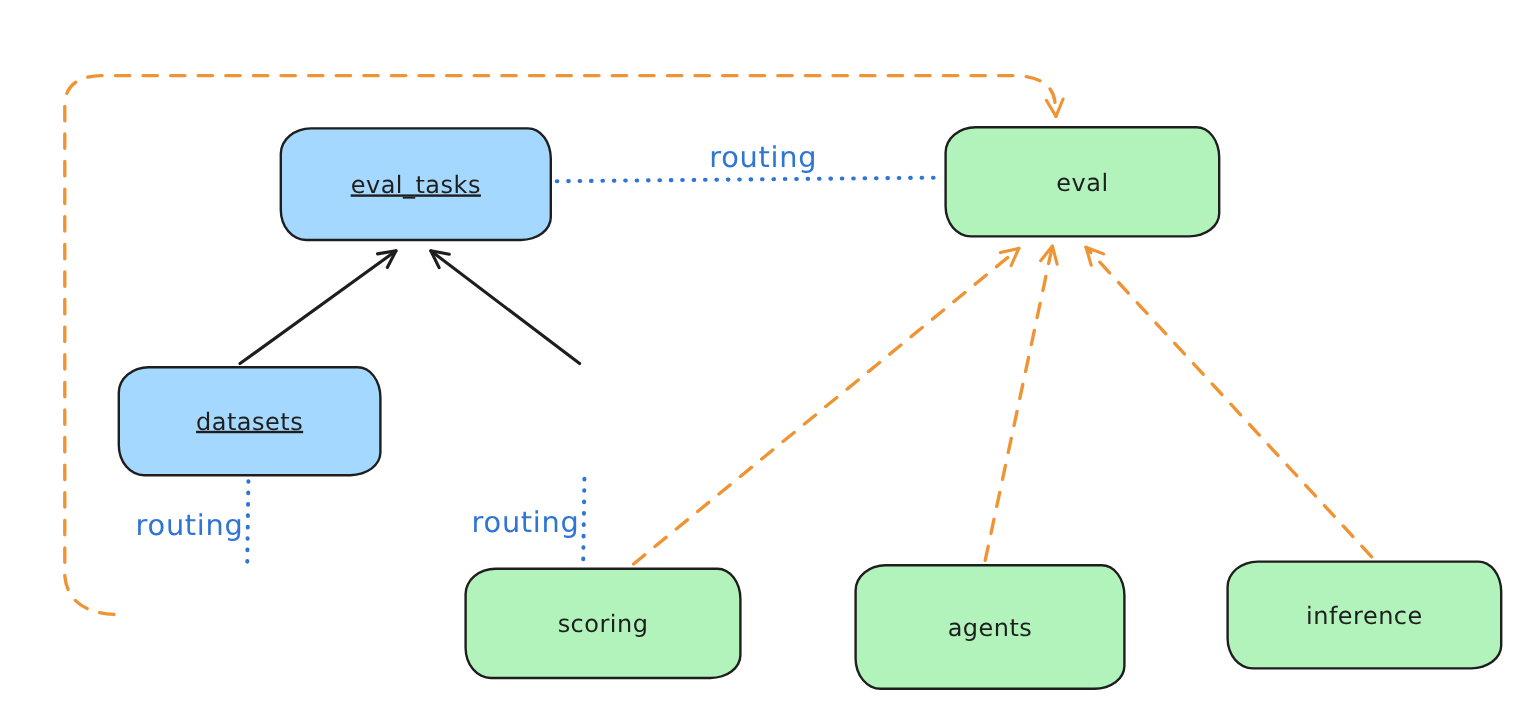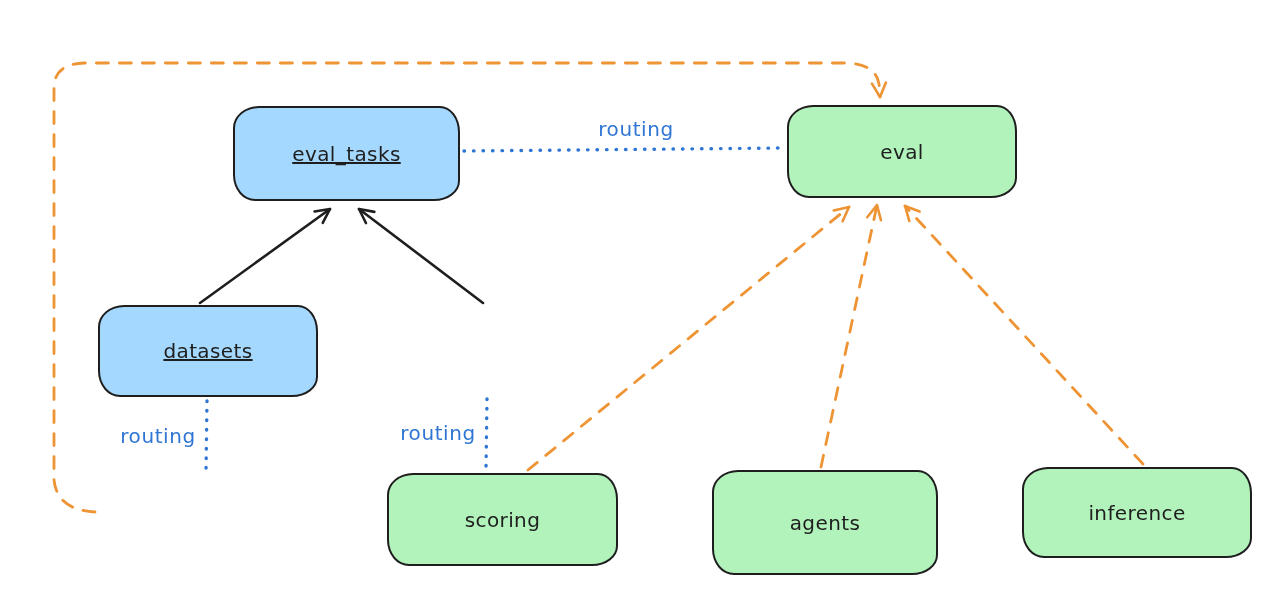--- a/index.html
+++ b/index.html
@@ -74,21 +74,21 @@
     justify-content:center;
     font-size:20px;
     letter-spacing:0.4px;
     color:var(--text);
   }
   .node.blue{background:var(--blue-fill);text-decoration:underline;}
   .node.green{background:var(--green-fill);}
   .edge-label{
     position:absolute;
     color:var(--routing-blue);
-    font-size:20px;
+    font-size:24px;
     letter-spacing:0.6px;
     white-space:nowrap;
     transform:translateX(-50%);
   }
 </style>
 </head>
 <body>
 
 <div class="canvas">
 

